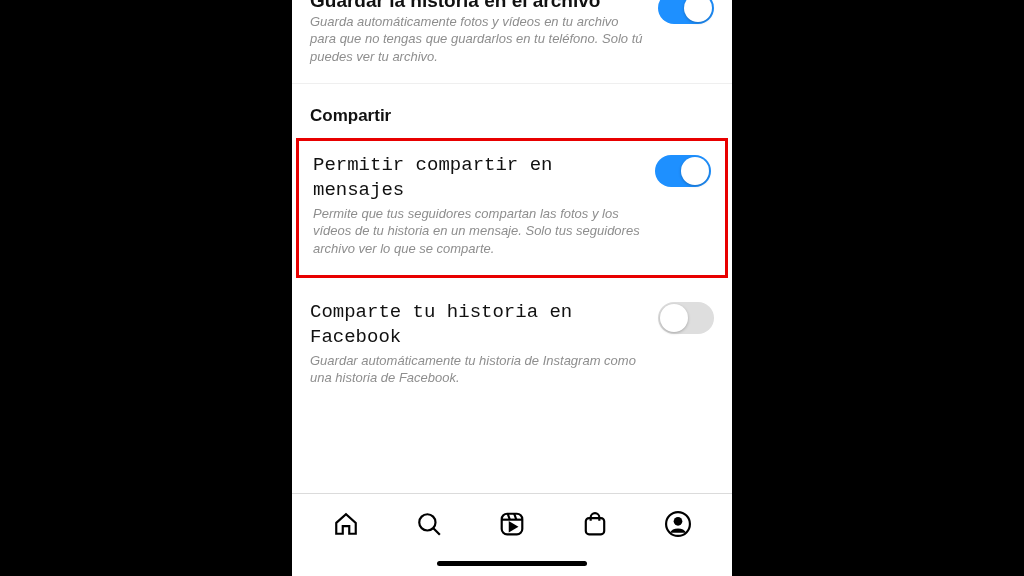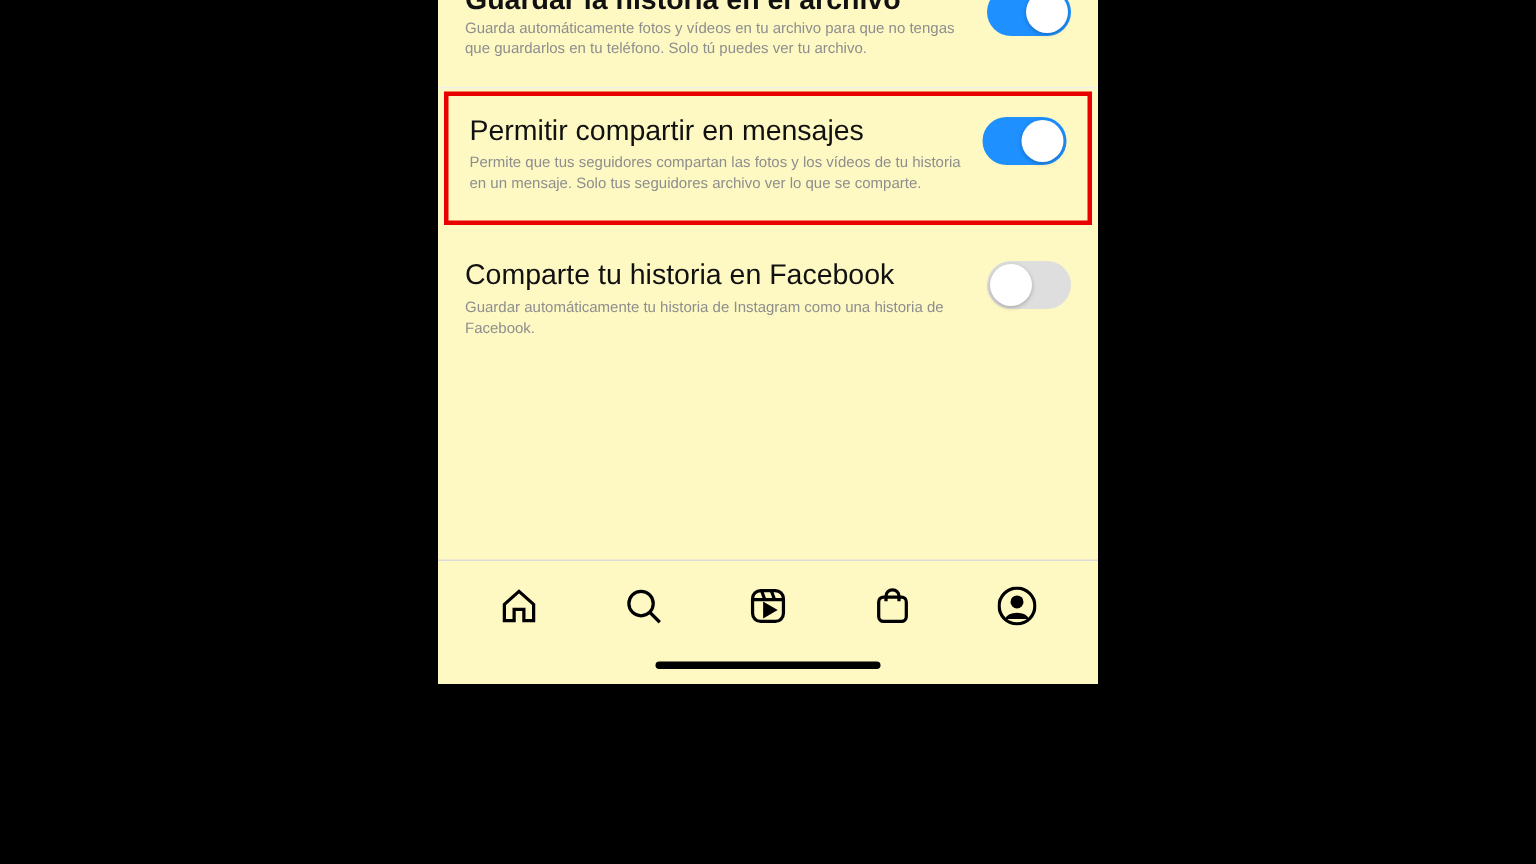--- a/index.html
+++ b/index.html
@@ -7,22 +7,22 @@
       width: 1024px;
       height: 576px;
       background: #000;
       display: flex;
       justify-content: center;
       font-family: -apple-system, BlinkMacSystemFont, "Segoe UI", Helvetica, Arial, sans-serif;
       overflow: hidden;
     }
     .phone {
       width: 440px;
-      height: 456px;
-      background: #fef9c3;
+      height: 576px;
+      background: #ffffff;
       position: relative;
       display: flex;
       flex-direction: column;
       justify-content: center;
     }
     .content {
       flex: 1;
       overflow: hidden;
       padding-top: 0;
     }
@@ -34,25 +34,27 @@
     .setting-row.with-top { padding-top: 14px; }
     .setting-text {
       flex: 1;
       padding-right: 10px;
     }
     .setting-title {
       font-size: 19px;
       color: #111;
       line-height: 1.3;
       margin-bottom: 2px;
+      font-family: Liberation Mono, monospace;
     }
     .setting-desc {
-      font-size: 10px;
+      font-size: 13px;
       color: #8e8e8e;
       line-height: 1.35;
+      font-style: italic;
     }
     .toggle {
       width: 56px;
       height: 32px;
       border-radius: 16px;
       position: relative;
       flex-shrink: 0;
       margin-top: 2px;
     }
     .toggle.on { background: #1e90ff; }
@@ -128,20 +130,21 @@
         <div class="truncated-title">Guardar la historia en el archivo</div>
         <div class="setting-desc">Guarda automáticamente fotos y vídeos en tu archivo para que no tengas que guardarlos en tu teléfono. Solo tú puedes ver tu archivo.</div>
       </div>
       <div class="toggle on">
         <div class="toggle-knob"></div>
       </div>
     </div>
 
     <div class="divider"></div>
 
+    <div class="section-header">Compartir</div>
 
     <div class="highlight-box">
       <div class="setting-text">
         <div class="setting-title">Permitir compartir en mensajes</div>
         <div class="setting-desc">Permite que tus seguidores compartan las fotos y los vídeos de tu historia en un mensaje. Solo tus seguidores archivo ver lo que se comparte.</div>
       </div>
       <div class="toggle on">
         <div class="toggle-knob"></div>
       </div>
     </div>

